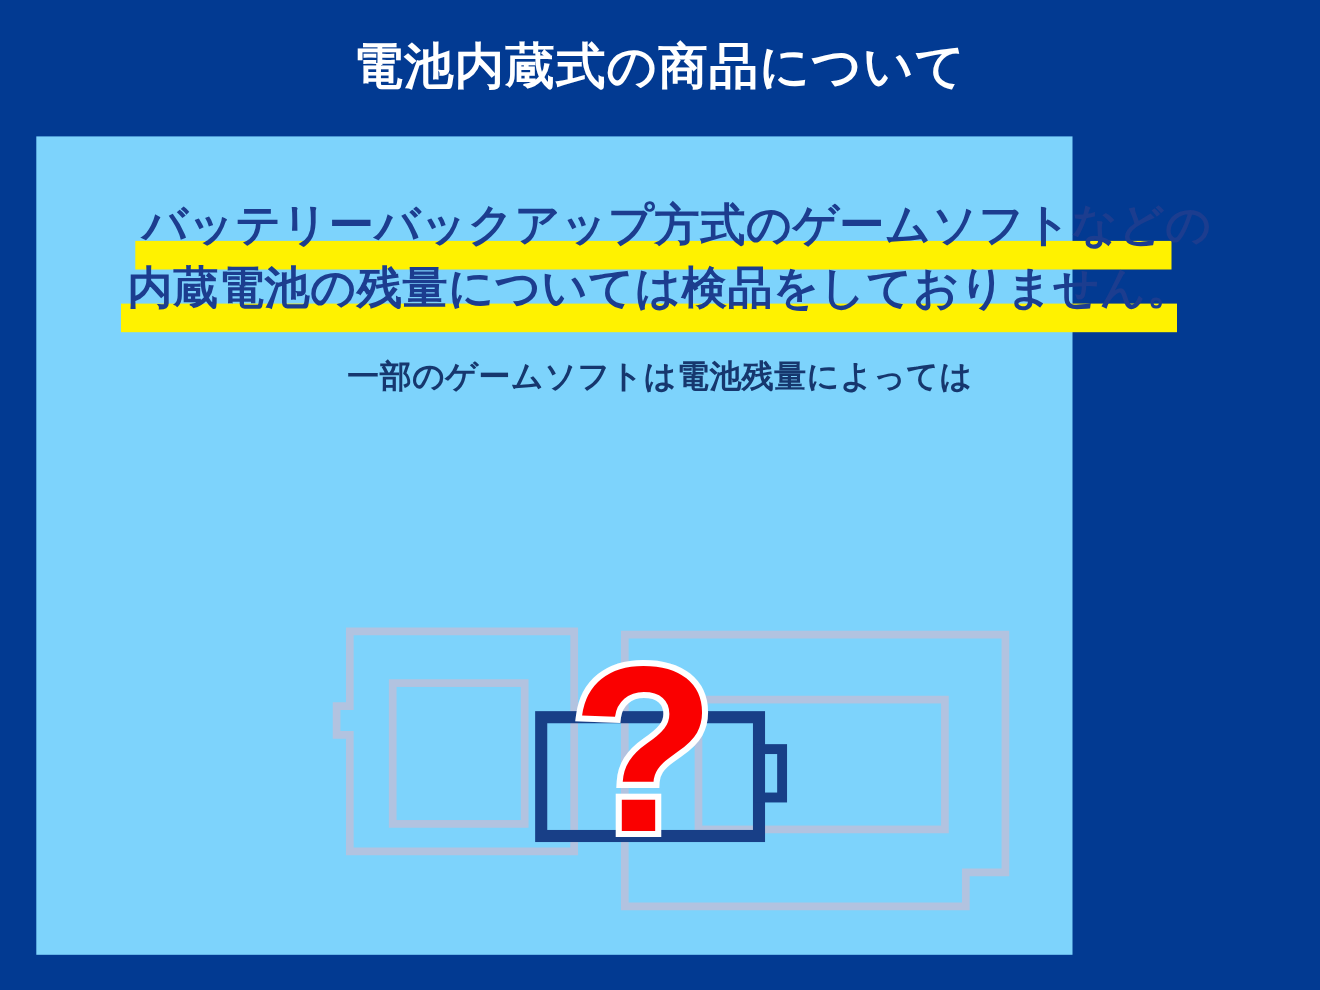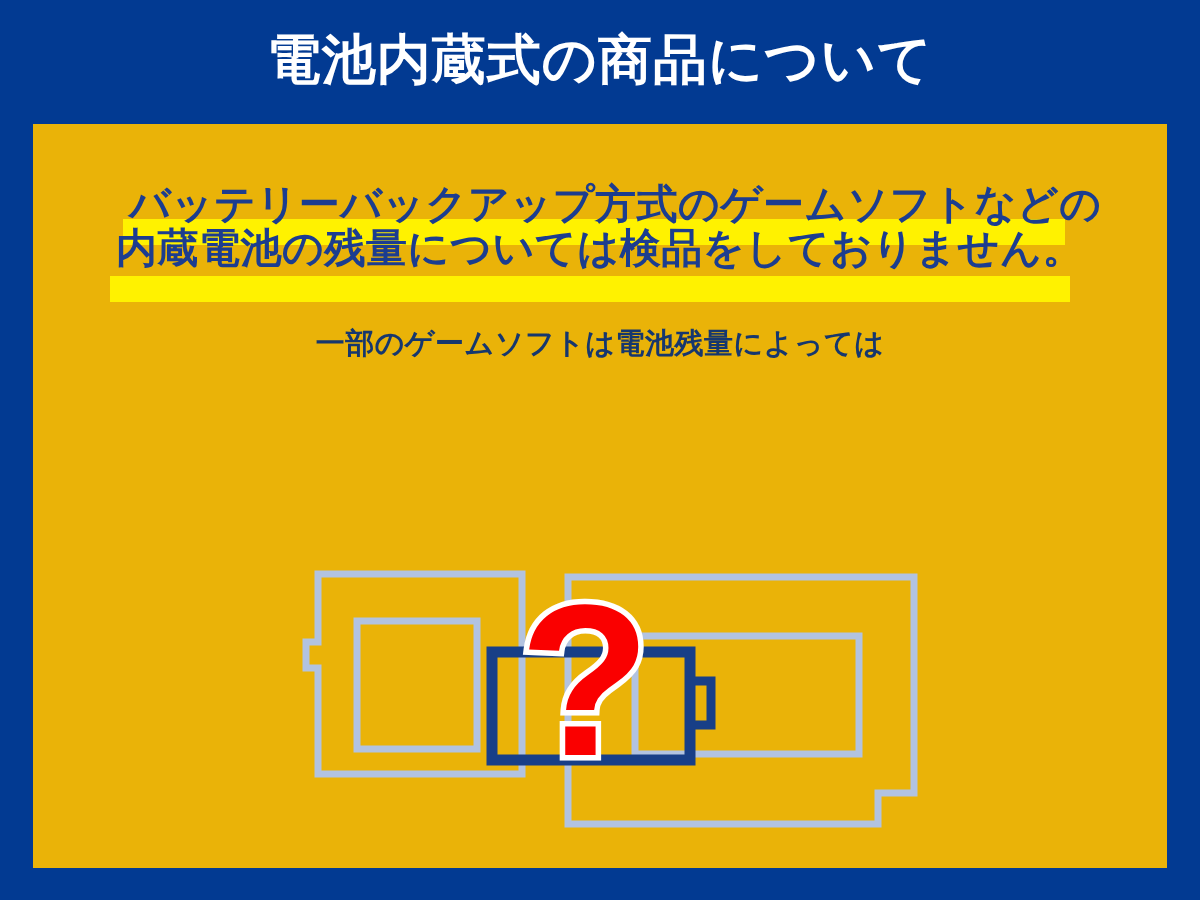--- a/index.html
+++ b/index.html
@@ -26,36 +26,36 @@
     top: 0;
     width: 1200px;
     height: 124px;
     display: flex;
     align-items: center;
     justify-content: center;
   }
 
   .title-text {
     color: #ffffff;
-    font-size: 54px;
+    font-size: 45px;
     font-weight: bold;
     letter-spacing: 1px;
     line-height: 1;
     white-space: nowrap;
     transform: translateY(-3px);
   }
 
   
   .panel {
     position: absolute;
     left: 33px;
     top: 124px;
-    width: 1134px;
+    width: 942px;
     height: 744px;
-    background: #eab308;
+    background: #7dd3fc;
   }
 
   
   .headline {
     position: absolute;
     left: 0;
     top: 0;
     width: 1134px;
   }
 
@@ -73,21 +73,21 @@
     position: absolute;
     background: #fff200;
   }
 
   
   .hl-band-1 { left: 90px;  top: 95px;  width: 942px; height: 26px; }
   .hl-line-1 { left: 96px;  top: 60px; }
 
   
   .hl-band-2 { left: 77px;  top: 152px; width: 960px; height: 26px; }
-  .hl-line-2 { left: 83px;  top: 104px; }
+  .hl-line-2 { left: 83px;  top: 117px; }
 
   
   .body-block {
     position: absolute;
     left: 0;
     top: 195px;
     width: 1134px;
     text-align: center;
   }
 

